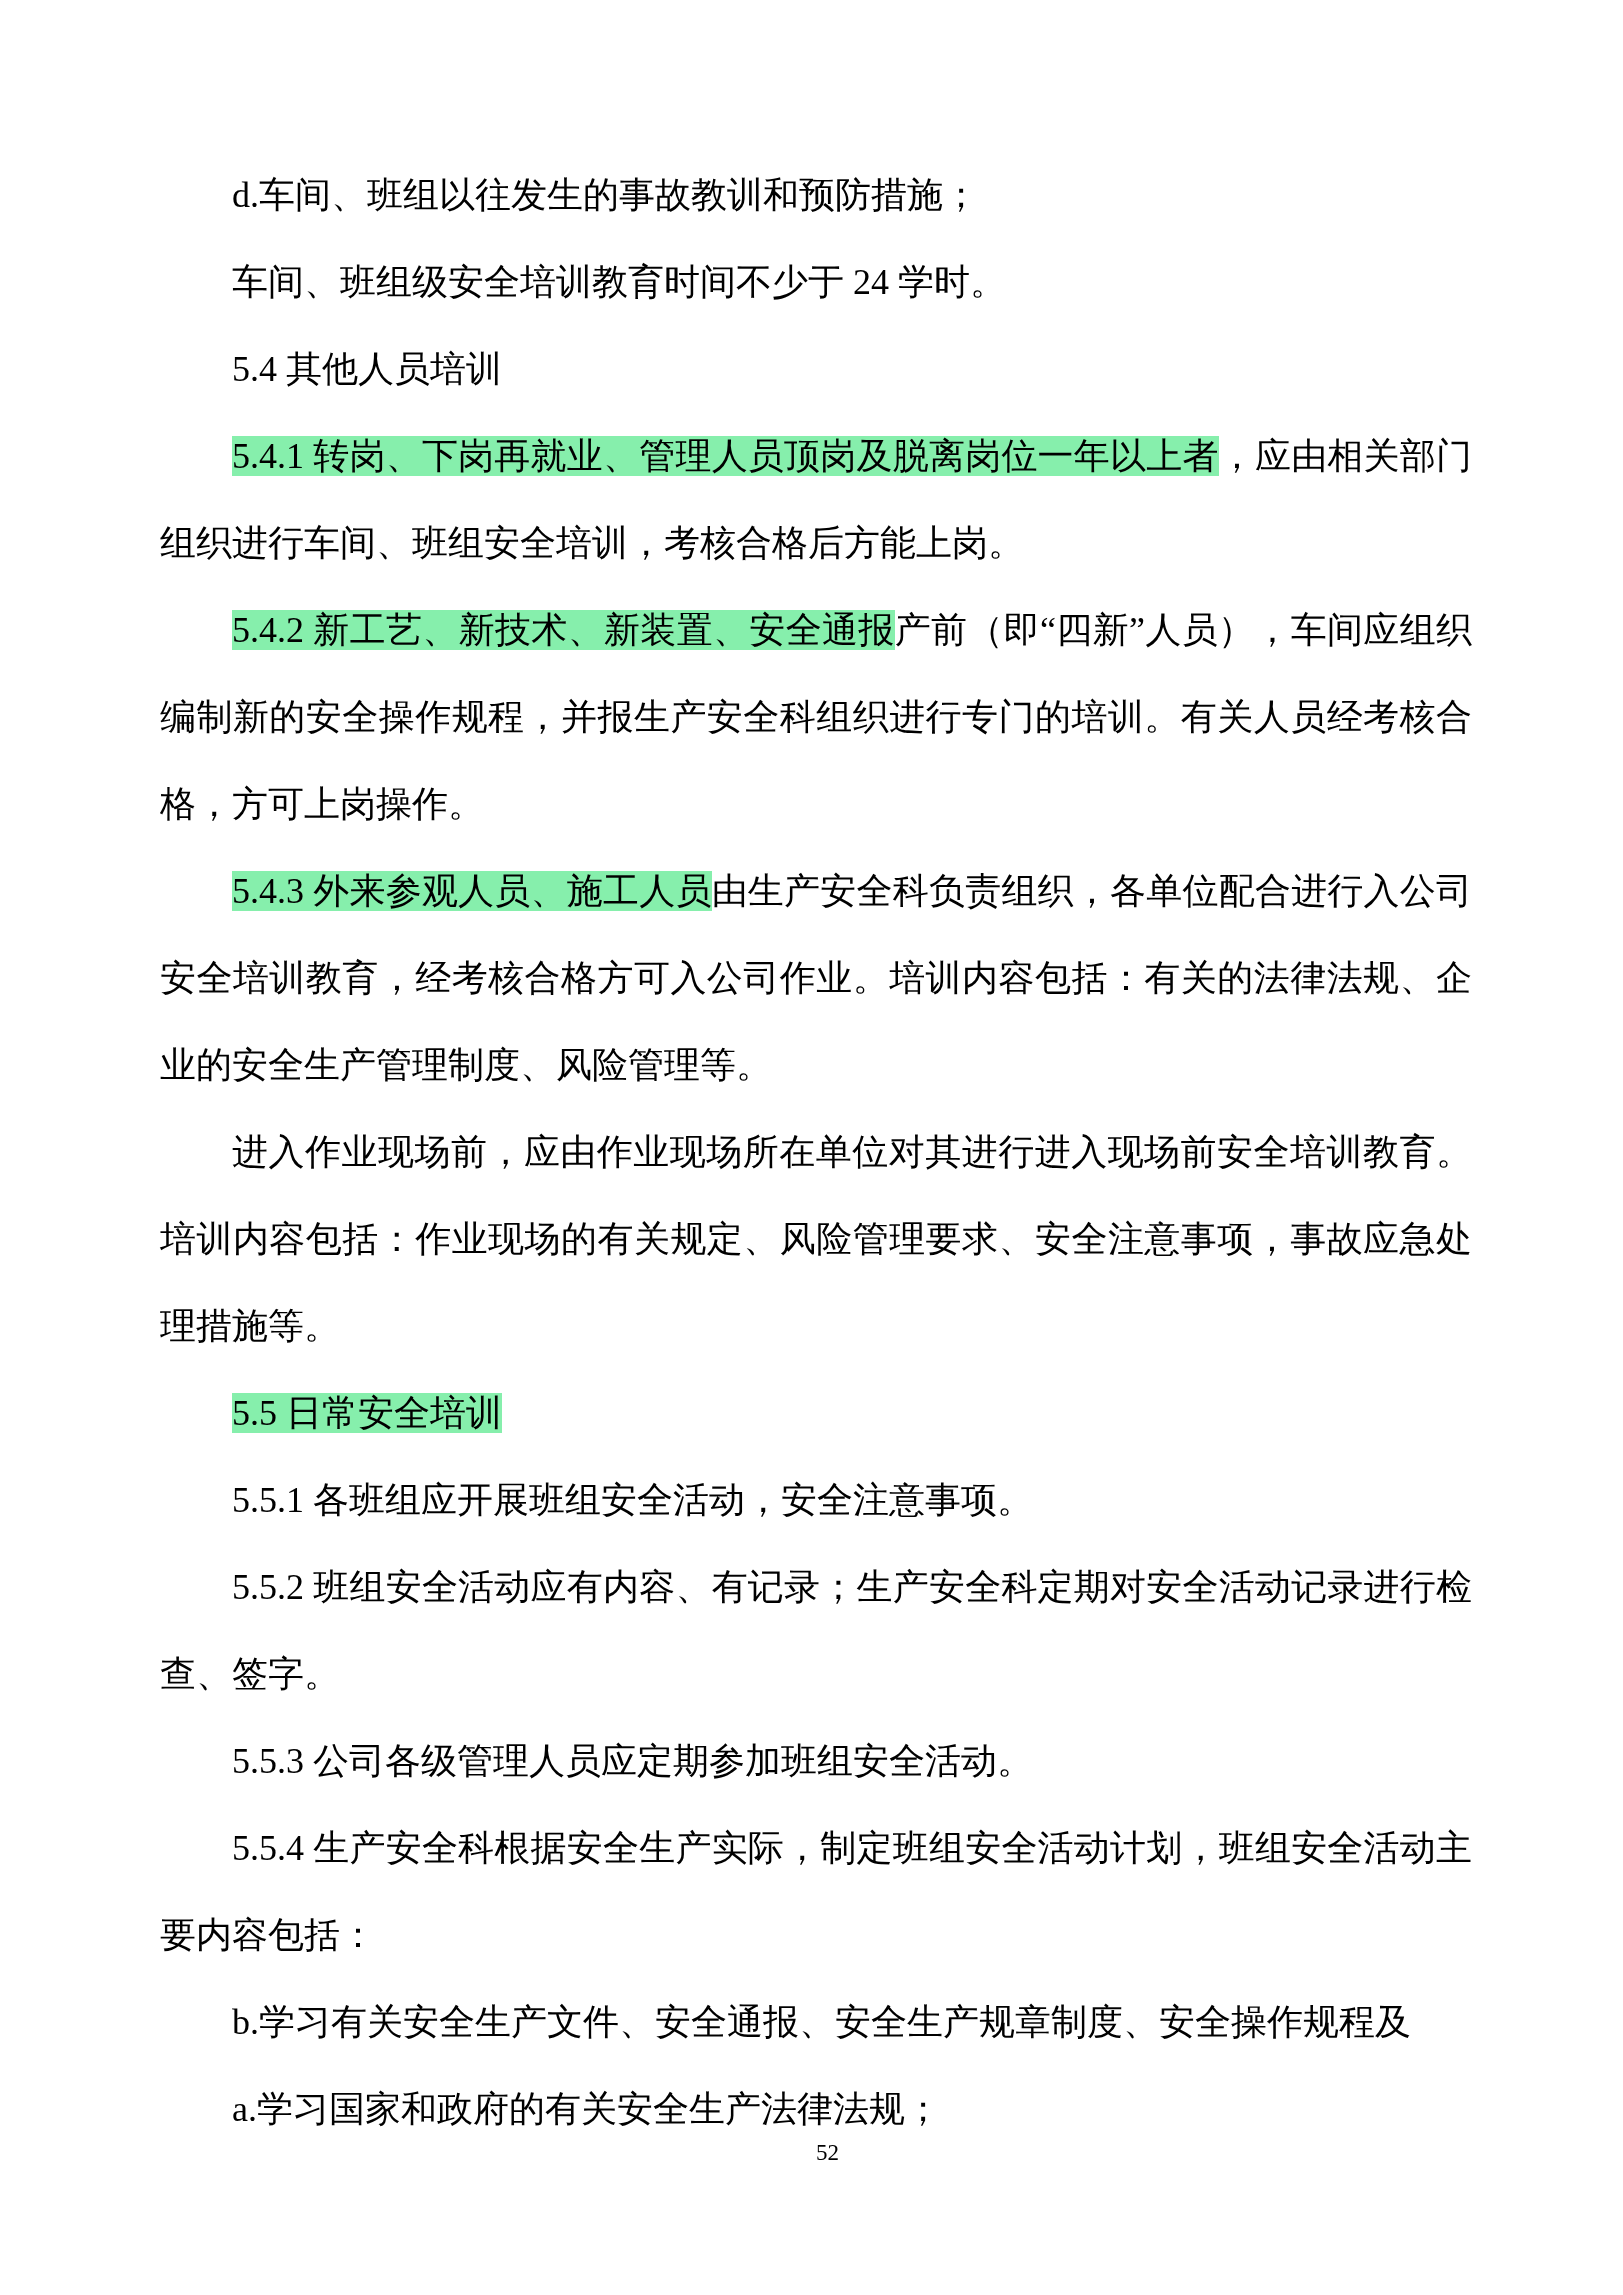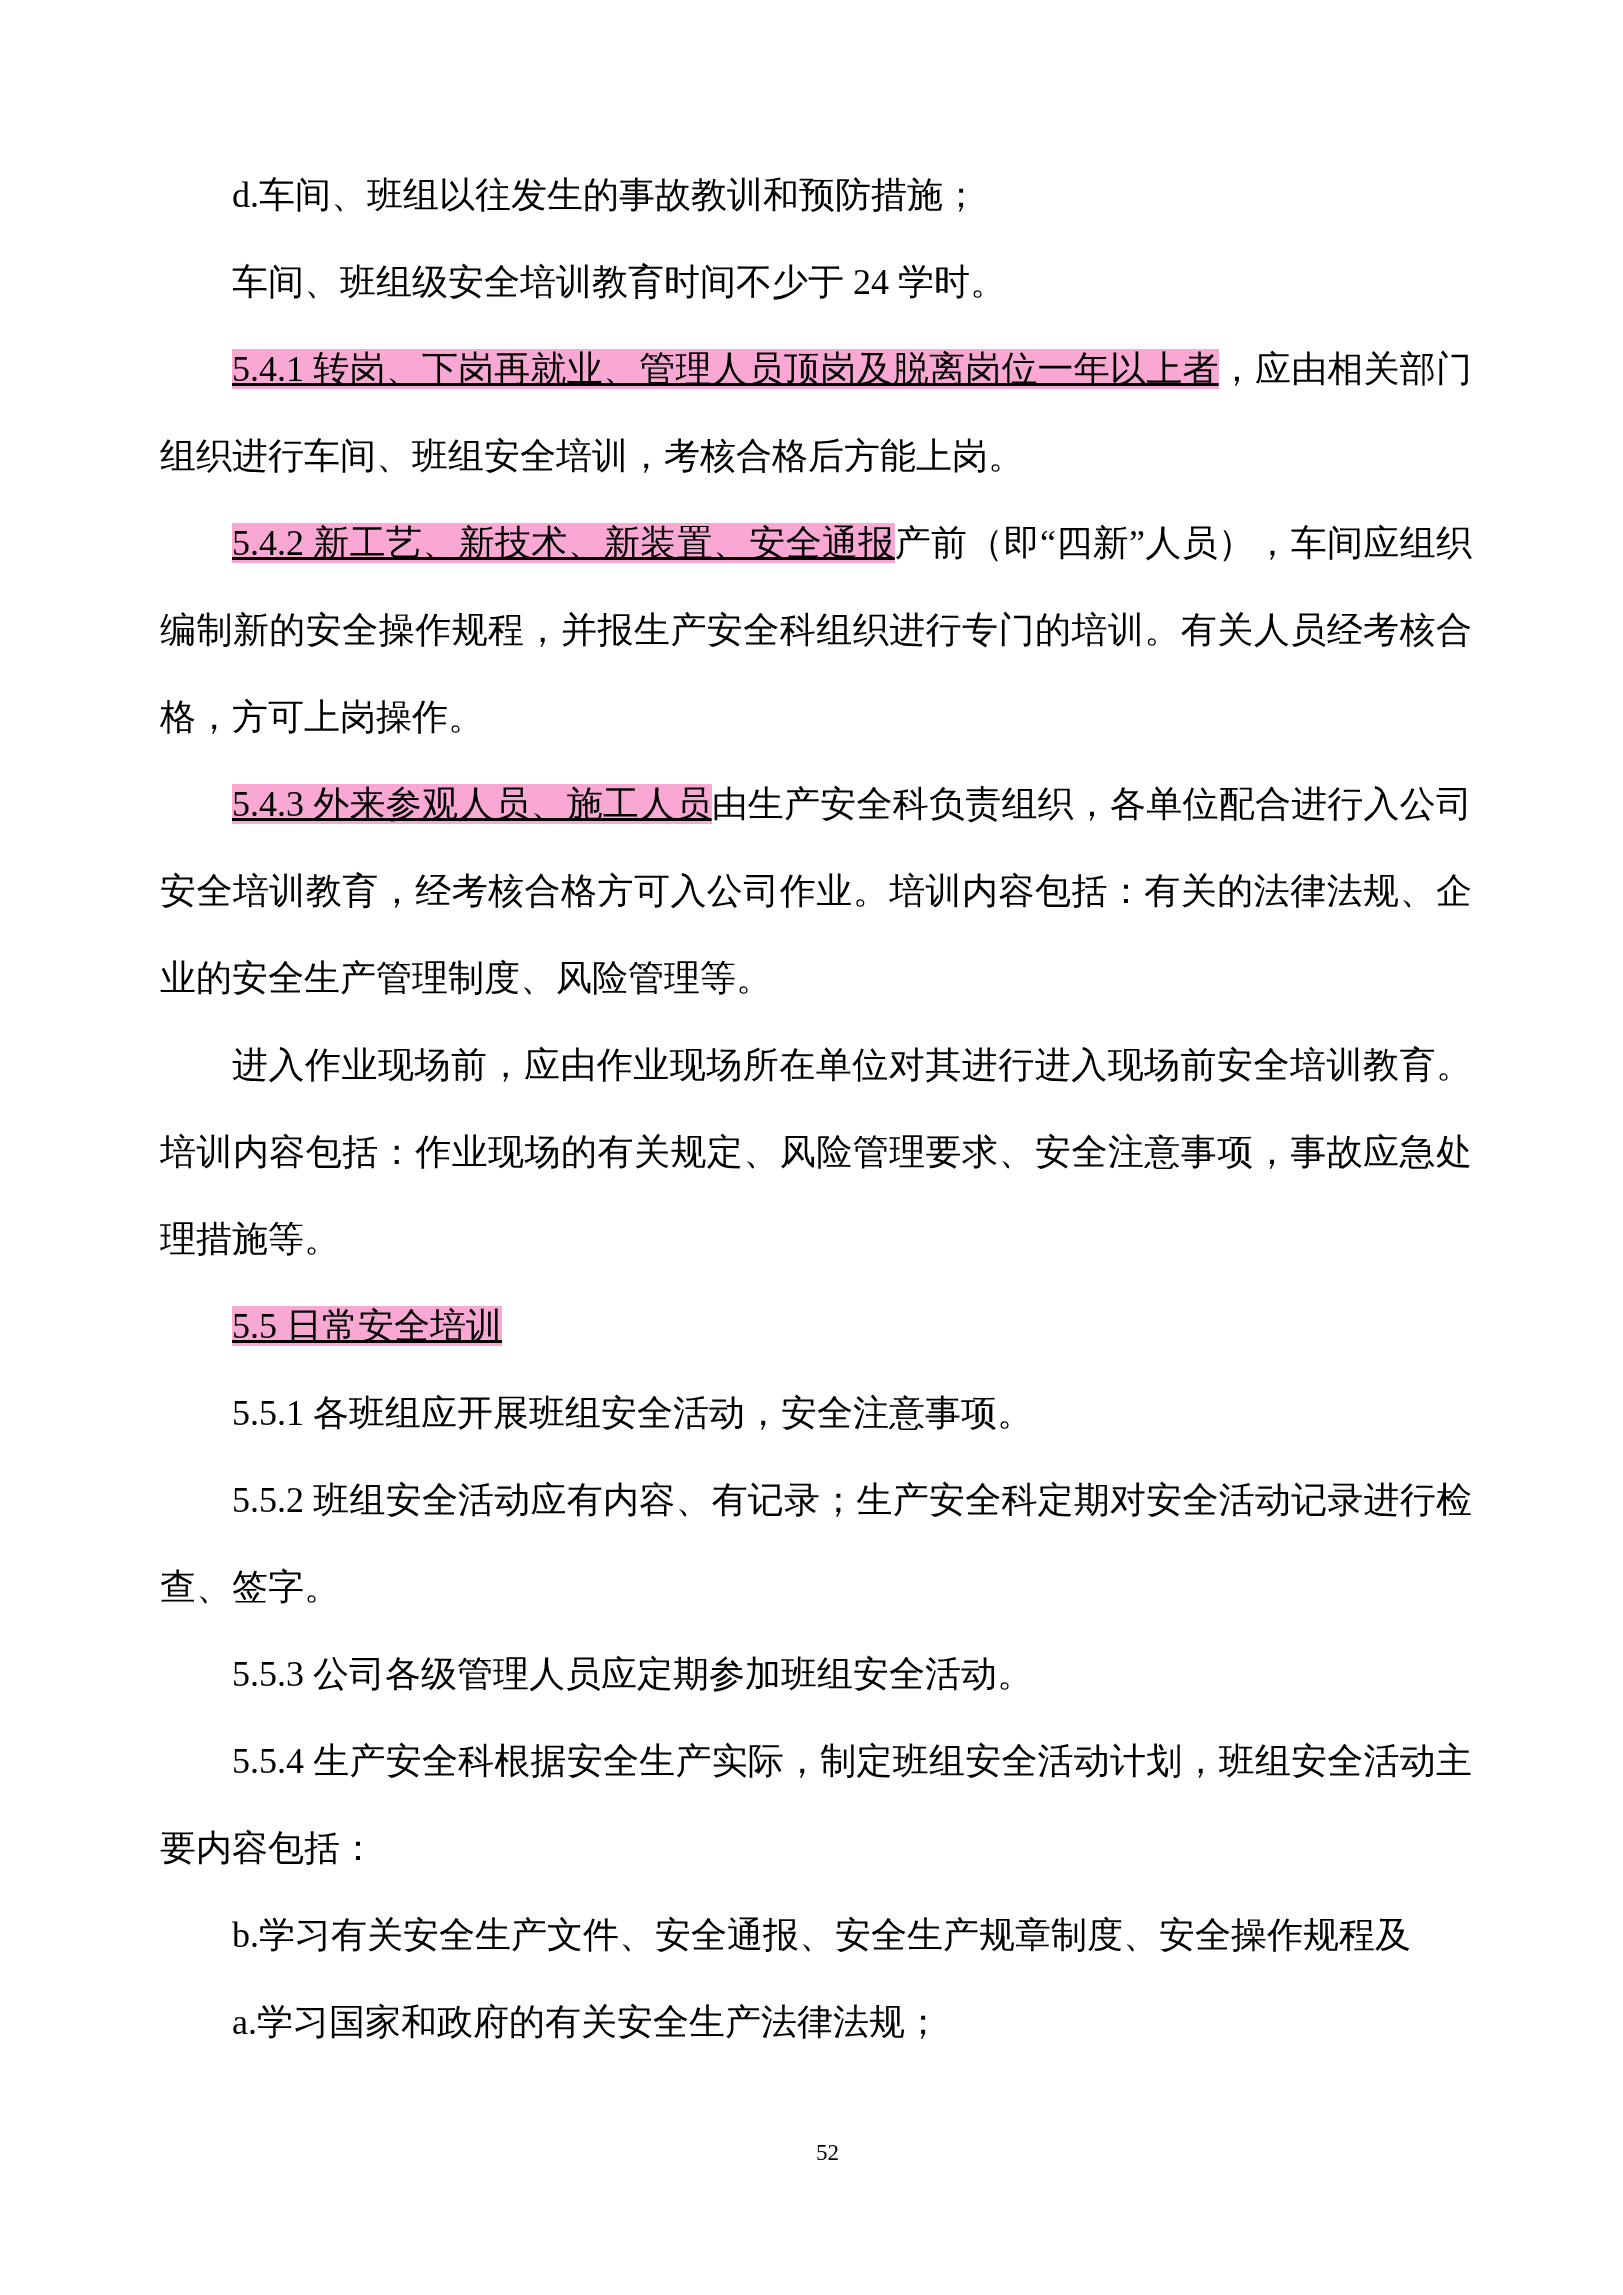--- a/index.html
+++ b/index.html
@@ -8,33 +8,34 @@
     position: absolute; left: 0; top: 0; width: 1380px; height: 2295px;
     background: #ffffff; color: #000000;
     font-family: "Liberation Serif", "DejaVu Serif", serif;
   }
   .content {
     position: absolute; left: 160px; top: 152px; width: 1312px;
     font-size: 36px; line-height: 87px;
   }
   .para { margin: 0; text-align: justify; text-justify: inter-character; }
   .indent { text-indent: 72px; }
-  .hl { background: #f9a8d4; text-decoration: underline; }
+  .hl { background: #86efac; }
   .page-number {
     position: absolute; left: 0; width: 1623px; top: 2138px;
     text-align: center; font-size: 23px; line-height: 30px; padding-left: 16px;
   }
 </style>
 </head>
 <body>
 
 <div class="page">
   <div class="content">
     <p class="para indent"><span class="hl"></span><span>d.车间、班组以往发生的事故教训和预防措施；</span></p>
     <p class="para indent"><span class="hl"></span><span>车间、班组级安全培训教育时间不少于 24 学时。</span></p>
+    <p class="para indent"><span class="hl"></span><span>5.4 其他人员培训</span></p>
     <p class="para indent"><span class="hl">5.4.1 转岗、下岗再就业、管理人员顶岗及脱离岗位一年以上者</span><span>，应由相关部门组织进行车间、班组安全培训，考核合格后方能上岗。</span></p>
     <p class="para indent"><span class="hl">5.4.2 新工艺、新技术、新装置、安全通报</span><span>产前（即“四新”人员），车间应组织编制新的安全操作规程，并报生产安全科组织进行专门的培训。有关人员经考核合格，方可上岗操作。</span></p>
     <p class="para indent"><span class="hl">5.4.3 外来参观人员、施工人员</span><span>由生产安全科负责组织，各单位配合进行入公司安全培训教育，经考核合格方可入公司作业。培训内容包括：有关的法律法规、企业的安全生产管理制度、风险管理等。</span></p>
     <p class="para indent"><span class="hl"></span><span>进入作业现场前，应由作业现场所在单位对其进行进入现场前安全培训教育。培训内容包括：作业现场的有关规定、风险管理要求、安全注意事项，事故应急处理措施等。</span></p>
     <p class="para indent"><span class="hl">5.5 日常安全培训</span><span></span></p>
     <p class="para indent"><span class="hl"></span><span>5.5.1 各班组应开展班组安全活动，安全注意事项。</span></p>
     <p class="para indent"><span class="hl"></span><span>5.5.2 班组安全活动应有内容、有记录；生产安全科定期对安全活动记录进行检查、签字。</span></p>
     <p class="para indent"><span class="hl"></span><span>5.5.3 公司各级管理人员应定期参加班组安全活动。</span></p>
     <p class="para indent"><span class="hl"></span><span>5.5.4 生产安全科根据安全生产实际，制定班组安全活动计划，班组安全活动主要内容包括：</span></p>
     <p class="para indent"><span class="hl"></span><span>b.学习有关安全生产文件、安全通报、安全生产规章制度、安全操作规程及</span></p>

